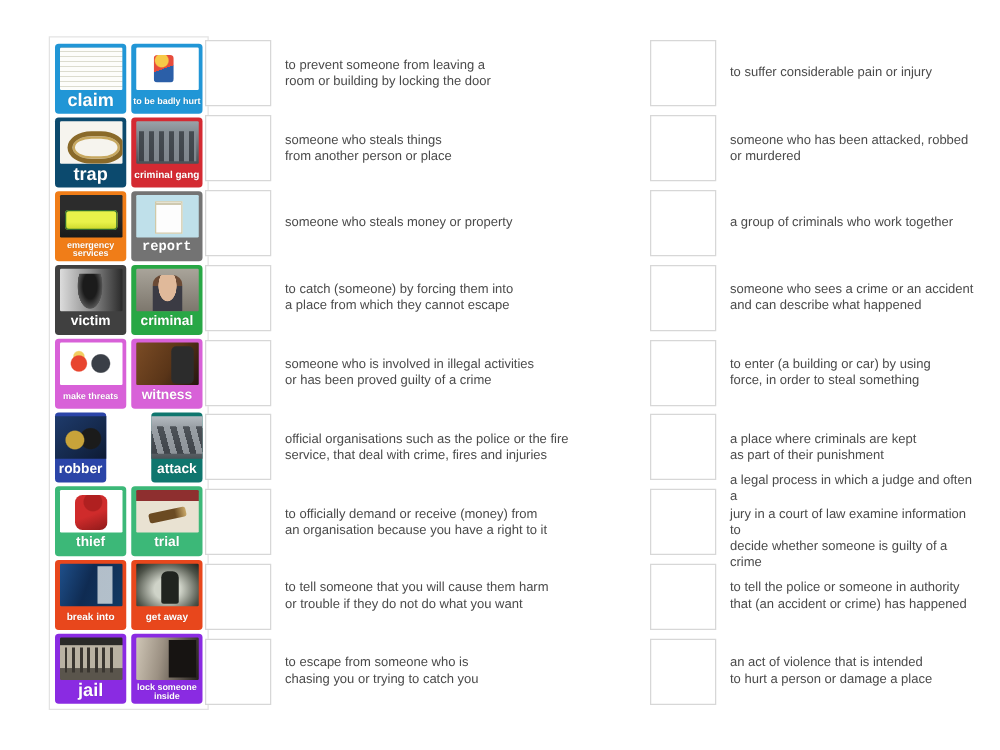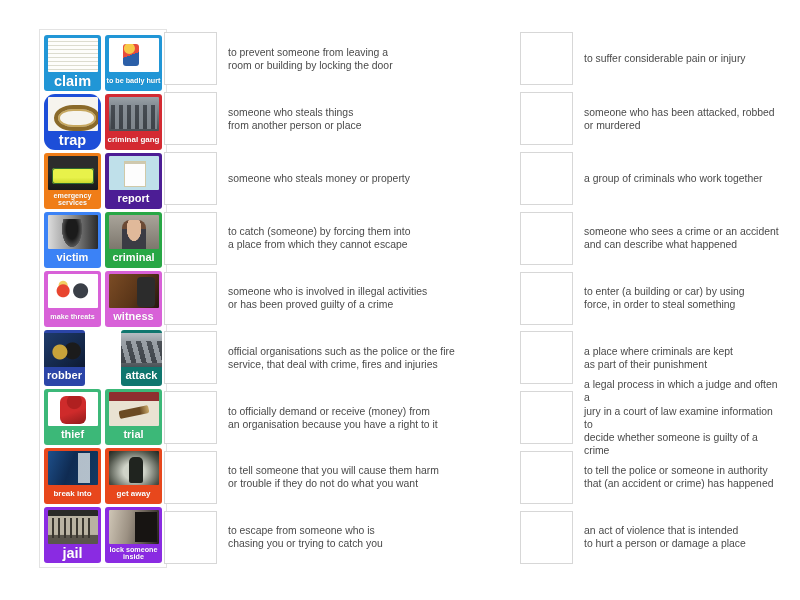--- a/index.html
+++ b/index.html
@@ -184,43 +184,43 @@
           <div class="tile-img p-claim"></div>
           <div class="tile-label lbl-lg">claim</div>
         </div>
         <div class="tile" style="background: rgb(33, 150, 214);">
           <div class="tile-img p-badlyhurt"></div>
           <div class="tile-label lbl-xs">to be
 badly hurt</div>
         </div>
       </div>
       <div class="tile-row">
-        <div class="tile" style="background: #1d4ed8; border-radius: 11px;">
+        <div class="tile" style="background: #0c4a6e;">
           <div class="tile-img p-trap"></div>
           <div class="tile-label lbl-lg">trap</div>
         </div>
         <div class="tile" style="background: rgb(212, 42, 50);">
           <div class="tile-img p-gang"></div>
           <div class="tile-label lbl-sm">criminal
 gang</div>
         </div>
       </div>
       <div class="tile-row">
         <div class="tile" style="background: rgb(240, 125, 24);">
           <div class="tile-img p-ambulance"></div>
           <div class="tile-label lbl-xs">emergency
 services</div>
         </div>
-        <div class="tile" style="background: #4c1d95;">
+        <div class="tile" style="background: #737373; font-family: Liberation Mono, monospace;">
           <div class="tile-img p-report"></div>
           <div class="tile-label lbl-md">report</div>
         </div>
       </div>
       <div class="tile-row">
-        <div class="tile" style="background: #3b82f6;">
+        <div class="tile" style="background: #404040;">
           <div class="tile-img p-victim"></div>
           <div class="tile-label lbl-md">victim</div>
         </div>
         <div class="tile" style="background: rgb(40, 167, 69);">
           <div class="tile-img p-criminal"></div>
           <div class="tile-label lbl-md">criminal</div>
         </div>
       </div>
       <div class="tile-row">
         <div class="tile" style="background: rgb(216, 97, 216);">

